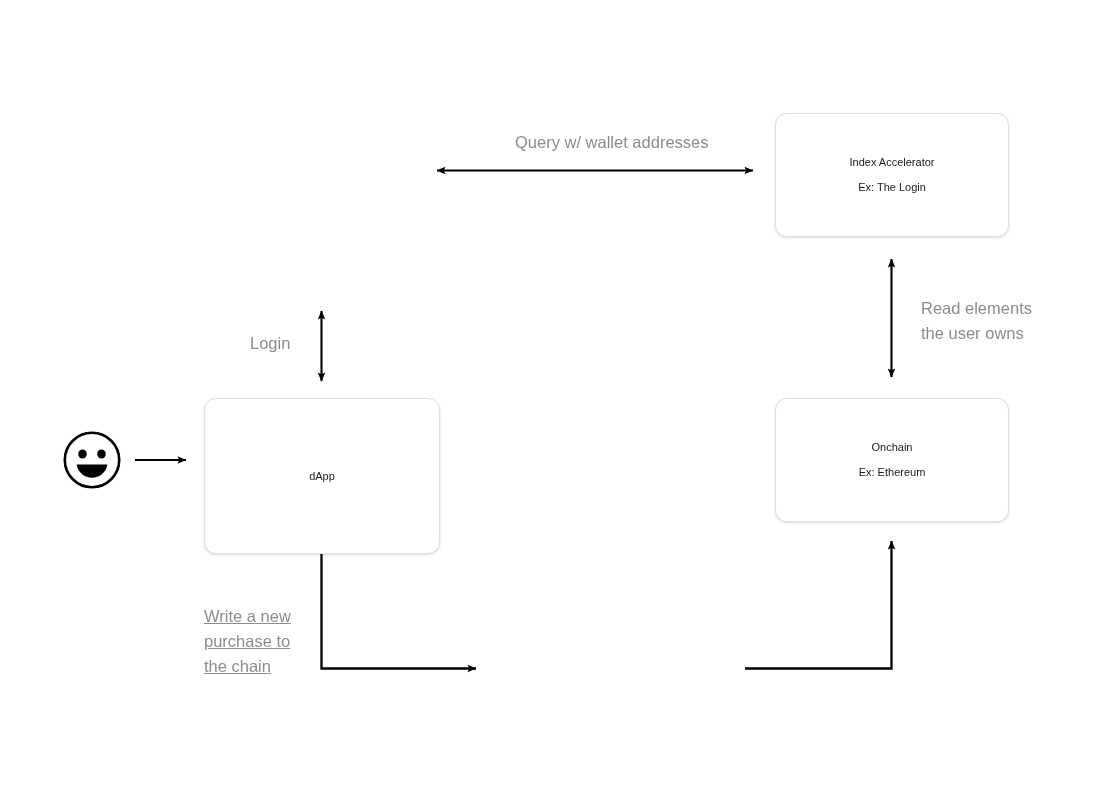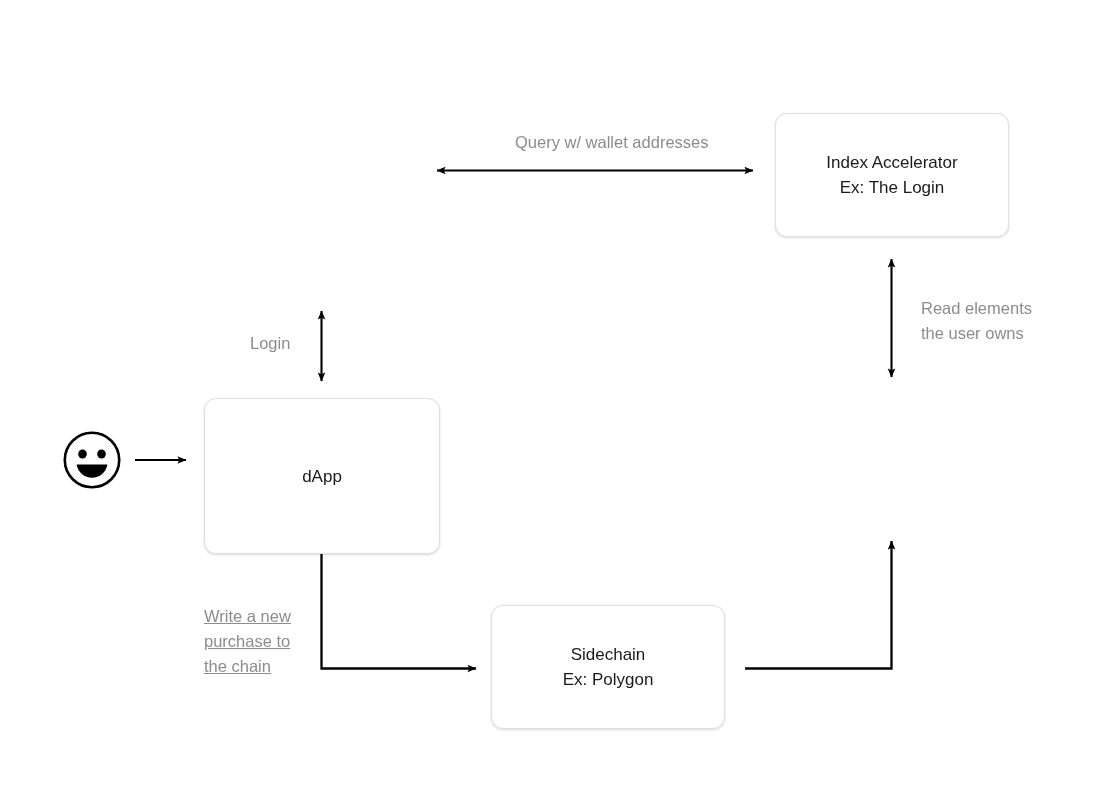--- a/index.html
+++ b/index.html
@@ -37,21 +37,21 @@
     border: 1px solid #e0e0e0;
     border-radius: 12px;
     box-shadow: 0 1px 3px rgba(0,0,0,0.10), 0 1px 2px rgba(0,0,0,0.05);
     display: flex;
     flex-direction: column;
     align-items: center;
     justify-content: center;
     box-sizing: border-box;
   }
   .node-line {
-    font-size: 17px;
+    font-size: 11px;
     line-height: 25px;
     color: #1a1a1a;
     text-align: center;
     white-space: nowrap;
   }
 
   #node-index-accelerator { left: 775px; top: 113px; width: 234px; height: 124px; }
   #node-onchain          { left: 775px; top: 398px; width: 234px; height: 124px; }
   #node-dapp             { left: 204px; top: 398px; width: 236px; height: 156px; }
   #node-sidechain        { left: 491px; top: 605px; width: 234px; height: 124px; }
@@ -142,29 +142,29 @@
       Onchain (elbow: right then up) --&gt;
     <path d="M745,668.5 L891.5,668.5 L891.5,541" fill="none" stroke="#000000" stroke-width="2.3" marker-end="url(#arrowEnd)"></path>
   </svg>
 
 
   <div class="node-box" id="node-index-accelerator">
     <div class="node-line">Index Accelerator</div>
     <div class="node-line">Ex: The Login</div>
   </div>
 
+  <div class="node-box" id="node-onchain">
+    <div class="node-line">Onchain</div>
+    <div class="node-line">Ex: Ethereum</div>
+  </div>
 
   <div class="node-box" id="node-dapp">
     <div class="node-line">dApp</div>
   </div>
 
-  <div class="node-box" id="node-sidechain">
-    <div class="node-line">Sidechain</div>
-    <div class="node-line">Ex: Polygon</div>
-  </div>
 
   <svg id="user-smiley" viewBox="0 0 58 58" width="58" height="58">
     <circle cx="29" cy="29" r="27.2" fill="#ffffff" stroke="#000000" stroke-width="2.6"></circle>
     <ellipse cx="19.5" cy="23" rx="4.3" ry="4.6" fill="#000000"></ellipse>
     <ellipse cx="38.5" cy="23" rx="4.3" ry="4.6" fill="#000000"></ellipse>
     <path d="M13.6,33.6 A15.6,15.6 0 0 0 44.4,33.6 Z" fill="#000000"></path>
   </svg>
 
   <div class="edge-label" id="label-query">Query w/ wallet addresses</div>
 

